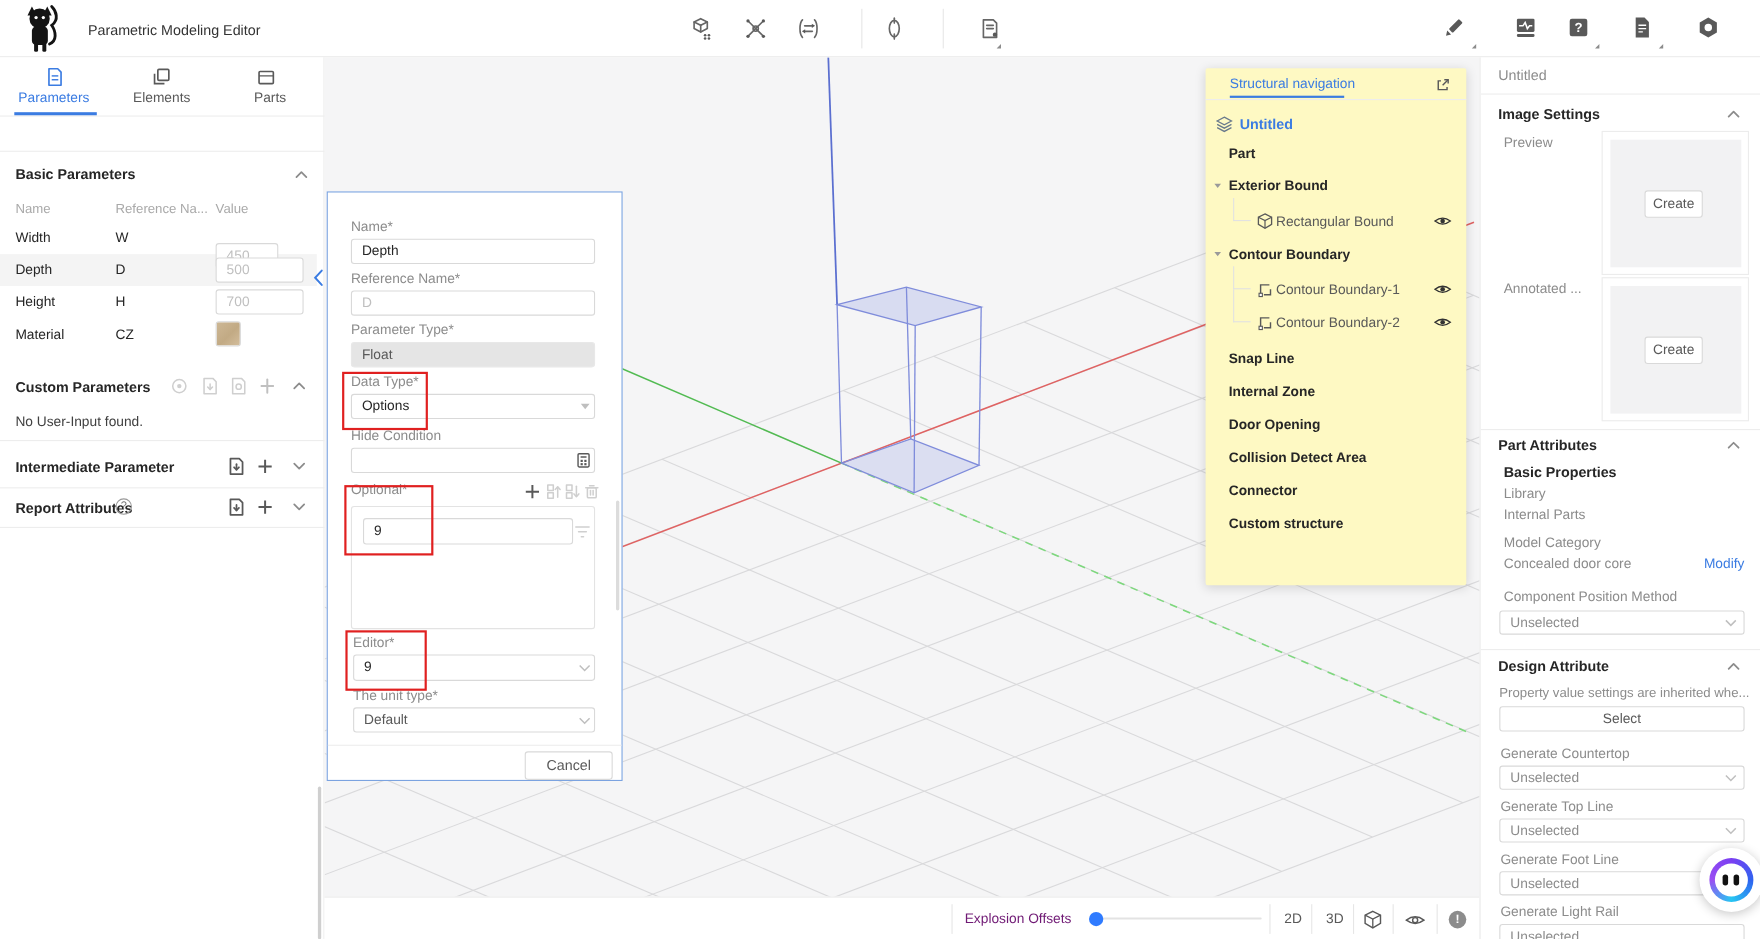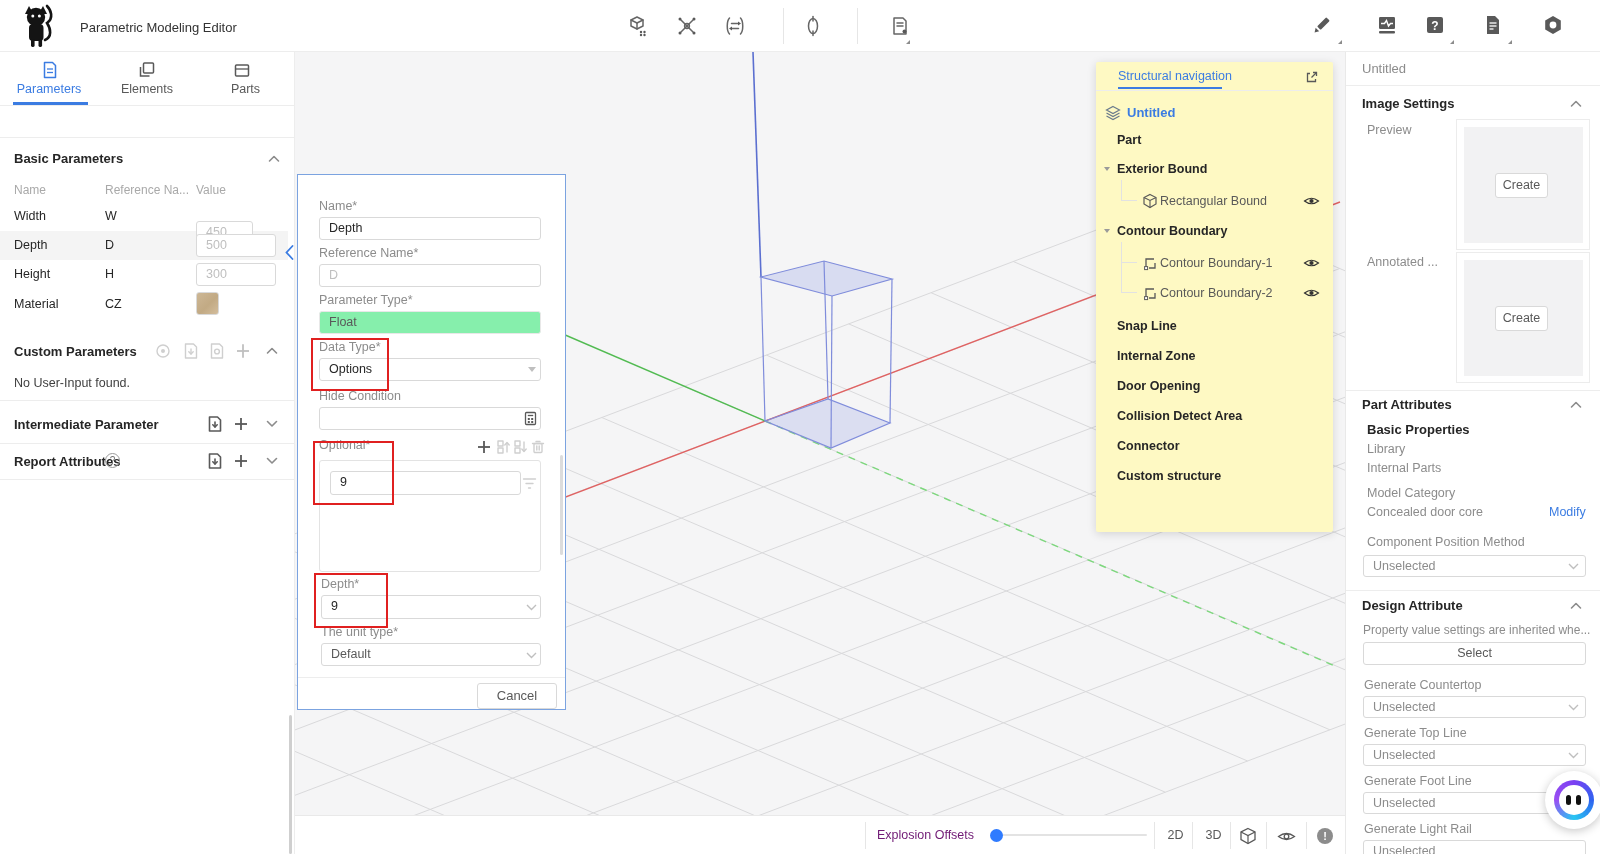--- a/index.html
+++ b/index.html
@@ -6,21 +6,21 @@
 html,body{width:1600px;height:854px;overflow:hidden;background:#fff;position:relative;font-size:12.5px;color:#404040}
 .ab{position:absolute}
 .nw{white-space:nowrap}
 .muted{color:#8c8c8c}
 .dark{color:#262626}
 .bold{font-weight:bold}
 .sec{font-size:13px;font-weight:bold;color:#262626}
 .hdiv{height:1px;background:#ededed}
 .vdiv{width:1px;background:#e6e6e6}
 .inp{border:1px solid #d9d9d9;border-radius:3px;background:#fff;font-size:12.5px;line-height:21px;padding-left:9px;color:#262626;overflow:hidden}
-.inp.dis{background:#86efac;border-color:#e8e8e8;color:#595959}
+.inp.dis{background:#e5e5e5;border-color:#e8e8e8;color:#595959}
 .inp.ph{color:#bfbfbf}
 .caret{width:0;height:0;border-left:4px solid transparent;border-right:4px solid transparent;border-top:5px solid #bfbfbf}
 .chev{stroke:#8c8c8c;stroke-width:1.6;fill:none;stroke-linecap:round;stroke-linejoin:round}
 .ic{stroke:#666;stroke-width:1.5;fill:none;stroke-linecap:round;stroke-linejoin:round}
 .icg{stroke:#cfcfcf;stroke-width:1.4;fill:none;stroke-linecap:round;stroke-linejoin:round}
 .icd{stroke:#595959;stroke-width:1.6;fill:none;stroke-linecap:round;stroke-linejoin:round}
 .fill{fill:#595959;stroke:none}
 .tri-corner{width:0;height:0;border-bottom:4px solid #8c8c8c;border-left:4px solid transparent}
 .redbox{border:2px solid #e02020;pointer-events:none;z-index:40}
 .btn{border:1px solid #d9d9d9;border-radius:3px;background:#fff;color:#595959;text-align:center;cursor:pointer}
@@ -213,21 +213,21 @@
     <div class="ab inp ph" style="left:196px;top:19px;width:57px;height:23px">450</div>
   </div>
   <div class="ab" style="left:0;top:179px;width:295px;height:29px">
     <div class="ab nw dark" style="left:14px;top:7px">Depth</div>
     <div class="ab nw dark" style="left:105px;top:7px">D</div>
     <div class="ab inp ph" style="left:196px;top:3px;width:80px;height:23px">500</div>
   </div>
   <div class="ab" style="left:0;top:208px;width:295px;height:29px">
     <div class="ab nw dark" style="left:14px;top:7px">Height</div>
     <div class="ab nw dark" style="left:105px;top:7px">H</div>
-    <div class="ab inp ph" style="left:196px;top:3px;width:80px;height:23px">300</div>
+    <div class="ab inp ph" style="left:196px;top:3px;width:80px;height:23px">700</div>
   </div>
   <div class="ab" style="left:0;top:237px;width:295px;height:31px">
     <div class="ab nw dark" style="left:14px;top:8px">Material</div>
     <div class="ab nw dark" style="left:105px;top:8px">CZ</div>
     <div class="ab" style="left:196px;top:3px;width:23px;height:23px;border:1px solid #d9d9d9;border-radius:3px;background:linear-gradient(135deg,#cdb795 0%,#c2aa84 55%,#d3bd9c 100%)"></div>
   </div>
 
   <div class="ab" style="left:0;top:284px;width:295px;height:30px">
     <div class="ab sec nw" style="left:14px;top:8px">Custom Parameters</div>
     <svg class="ab" style="left:154px;top:6px" width="18" height="18" viewBox="0 0 18 18">
@@ -343,21 +343,21 @@
     </svg>
 
   <div class="ab" style="left:21px;top:285px;width:222px;height:112px;border:1px solid #e3e3e3;border-radius:3px"></div>
   <div class="ab inp" style="left:32px;top:296px;width:191px;height:24px">9</div>
   <svg class="ab" style="left:224px;top:302px" width="15" height="13" viewBox="0 0 15 13">
     <line class="icg" x1="1.5" y1="2" x2="13.5" y2="2"></line>
       <line class="icg" x1="4" y1="6.5" x2="11" y2="6.5"></line>
       <line class="icg" x1="6.5" y1="11" x2="8.5" y2="11"></line>
   </svg>
 
-  <div class="ab nw muted" style="left:23px;top:402px">Depth*</div>
+  <div class="ab nw muted" style="left:23px;top:402px">Editor*</div>
   <div class="ab inp" style="left:23px;top:420px;width:220px;height:24px">9</div>
   <svg class="ab" style="left:228px;top:429px" width="11" height="7" viewBox="0 0 11 7">
       <polyline points="1,1 5.5,5.5 10,1" stroke="#bfbfbf" stroke-width="1.4" fill="none"></polyline>
     </svg>
 
   <div class="ab nw muted" style="left:23px;top:450px">The unit type*</div>
   <div class="ab inp" style="left:23px;top:468px;width:220px;height:23px;color:#595959">Default</div>
   <svg class="ab" style="left:228px;top:477px" width="11" height="7" viewBox="0 0 11 7">
       <polyline points="1,1 5.5,5.5 10,1" stroke="#bfbfbf" stroke-width="1.4" fill="none"></polyline>
     </svg>

